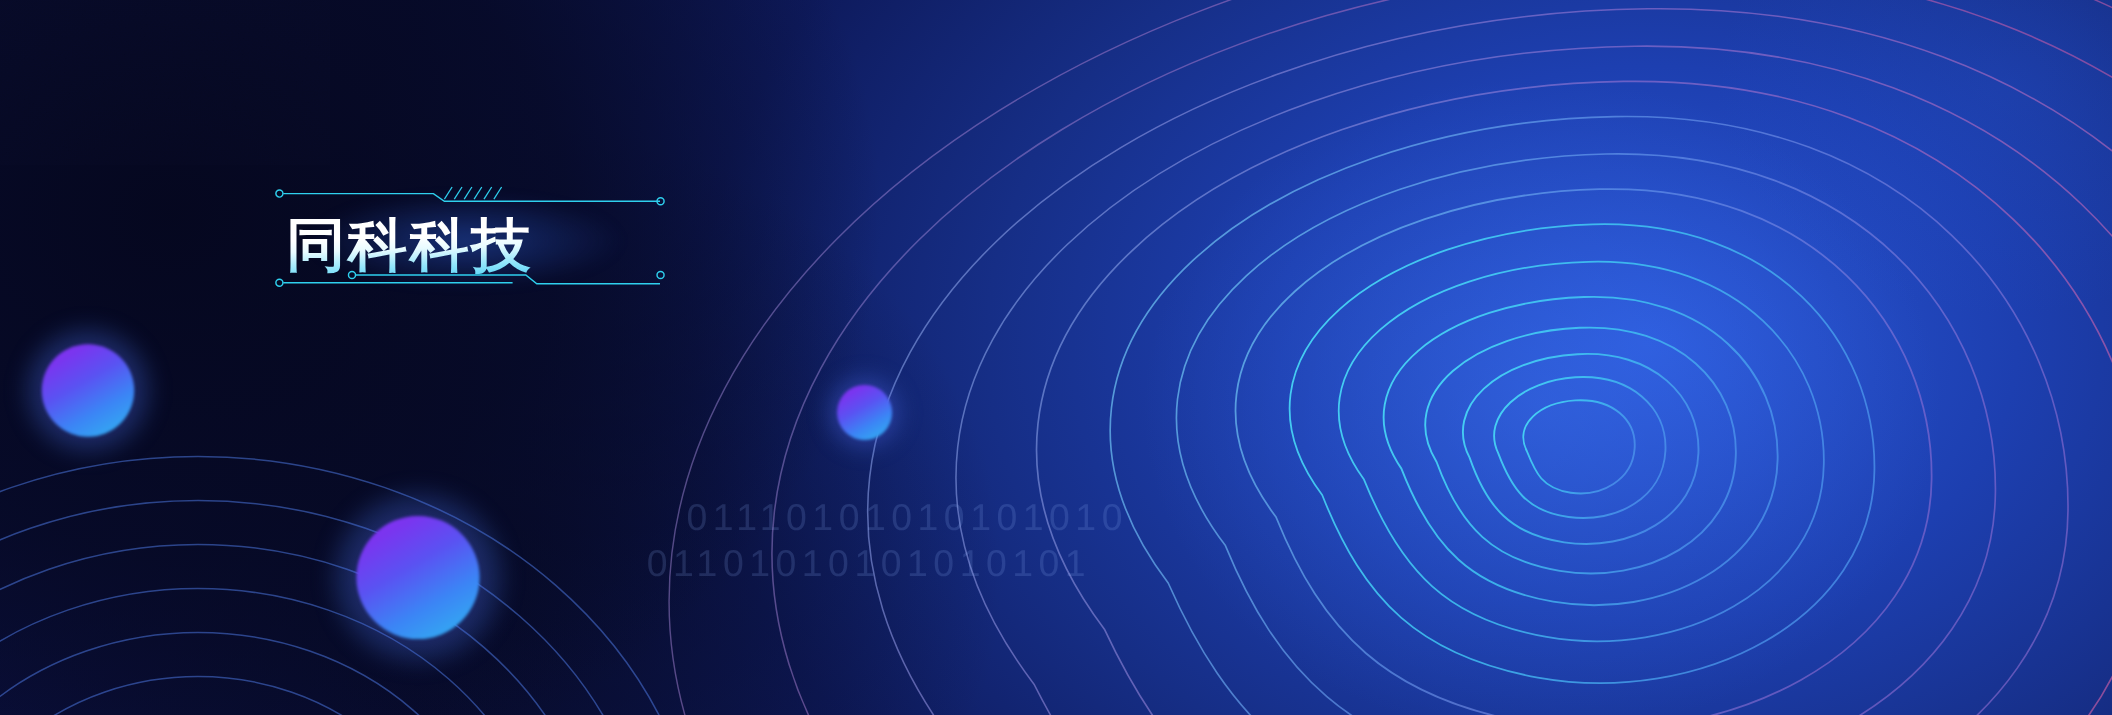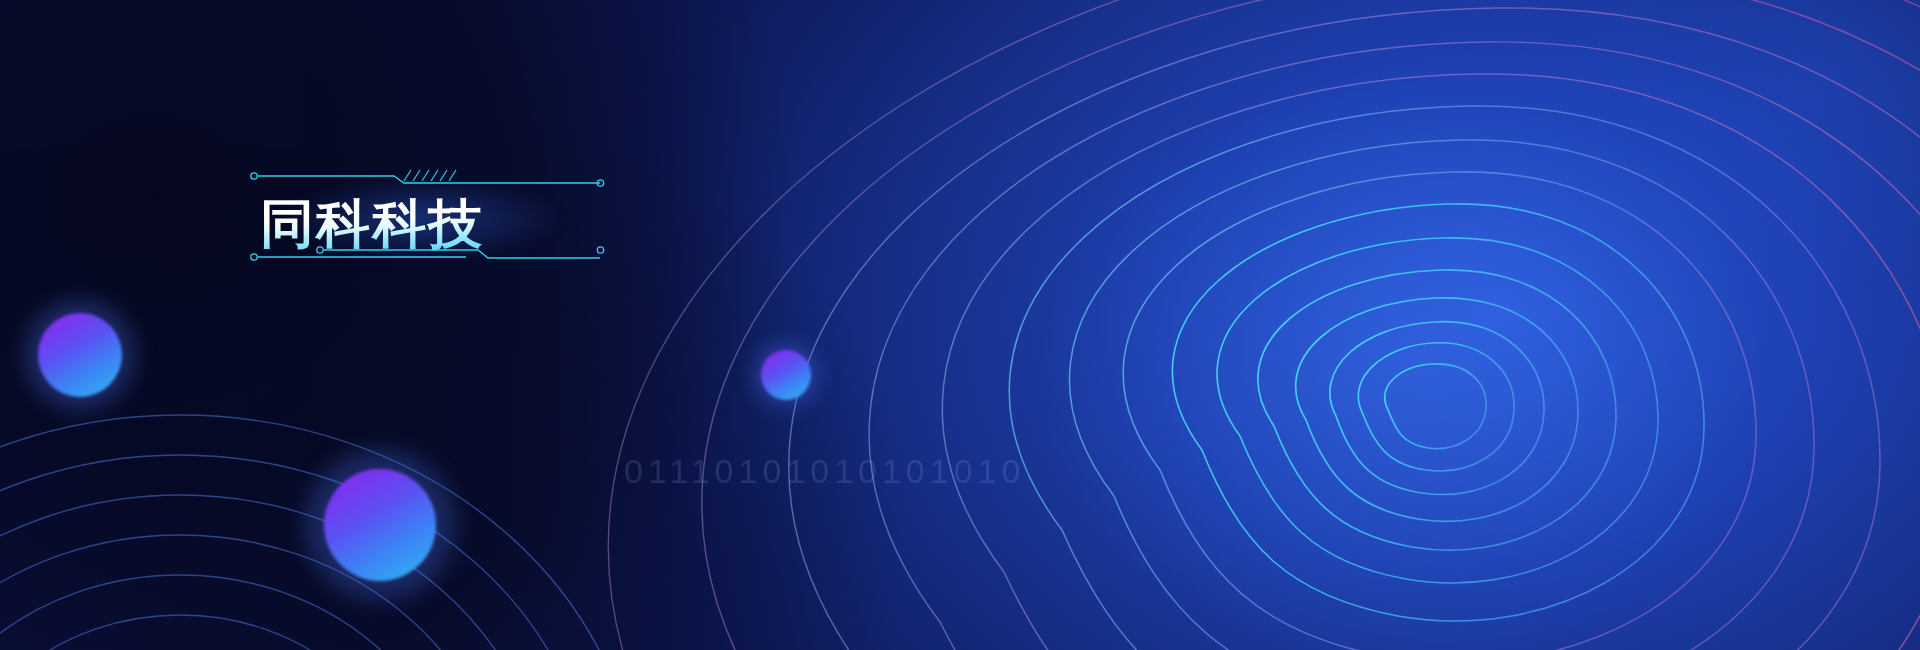--- a/index.html
+++ b/index.html
@@ -200,20 +200,21 @@
         <ellipse cx="410" cy="430" rx="276" ry="240"></ellipse>
         <ellipse cx="410" cy="430" rx="322" ry="280"></ellipse>
         <ellipse cx="410" cy="430" rx="368" ry="320"></ellipse>
         <ellipse cx="410" cy="430" rx="414" ry="360"></ellipse>
         <ellipse cx="410" cy="430" rx="460" ry="400"></ellipse>
       </g>
     </svg>
   </div>
 
   <div class="binary l1">01110101010101010</div>
+  <div class="binary l2">01101010101010101</div>
 
   <div class="sphere" style="left:38px; top:313px; width:84px; height:84px;">
     <div class="halo"></div>
     <div class="core"></div>
   </div>
   <div class="sphere" style="left:761px; top:350px; width:50px; height:50px;">
     <div class="halo"></div>
     <div class="core"></div>
   </div>
   <div class="sphere" style="left:324px; top:469px; width:112px; height:112px;">

